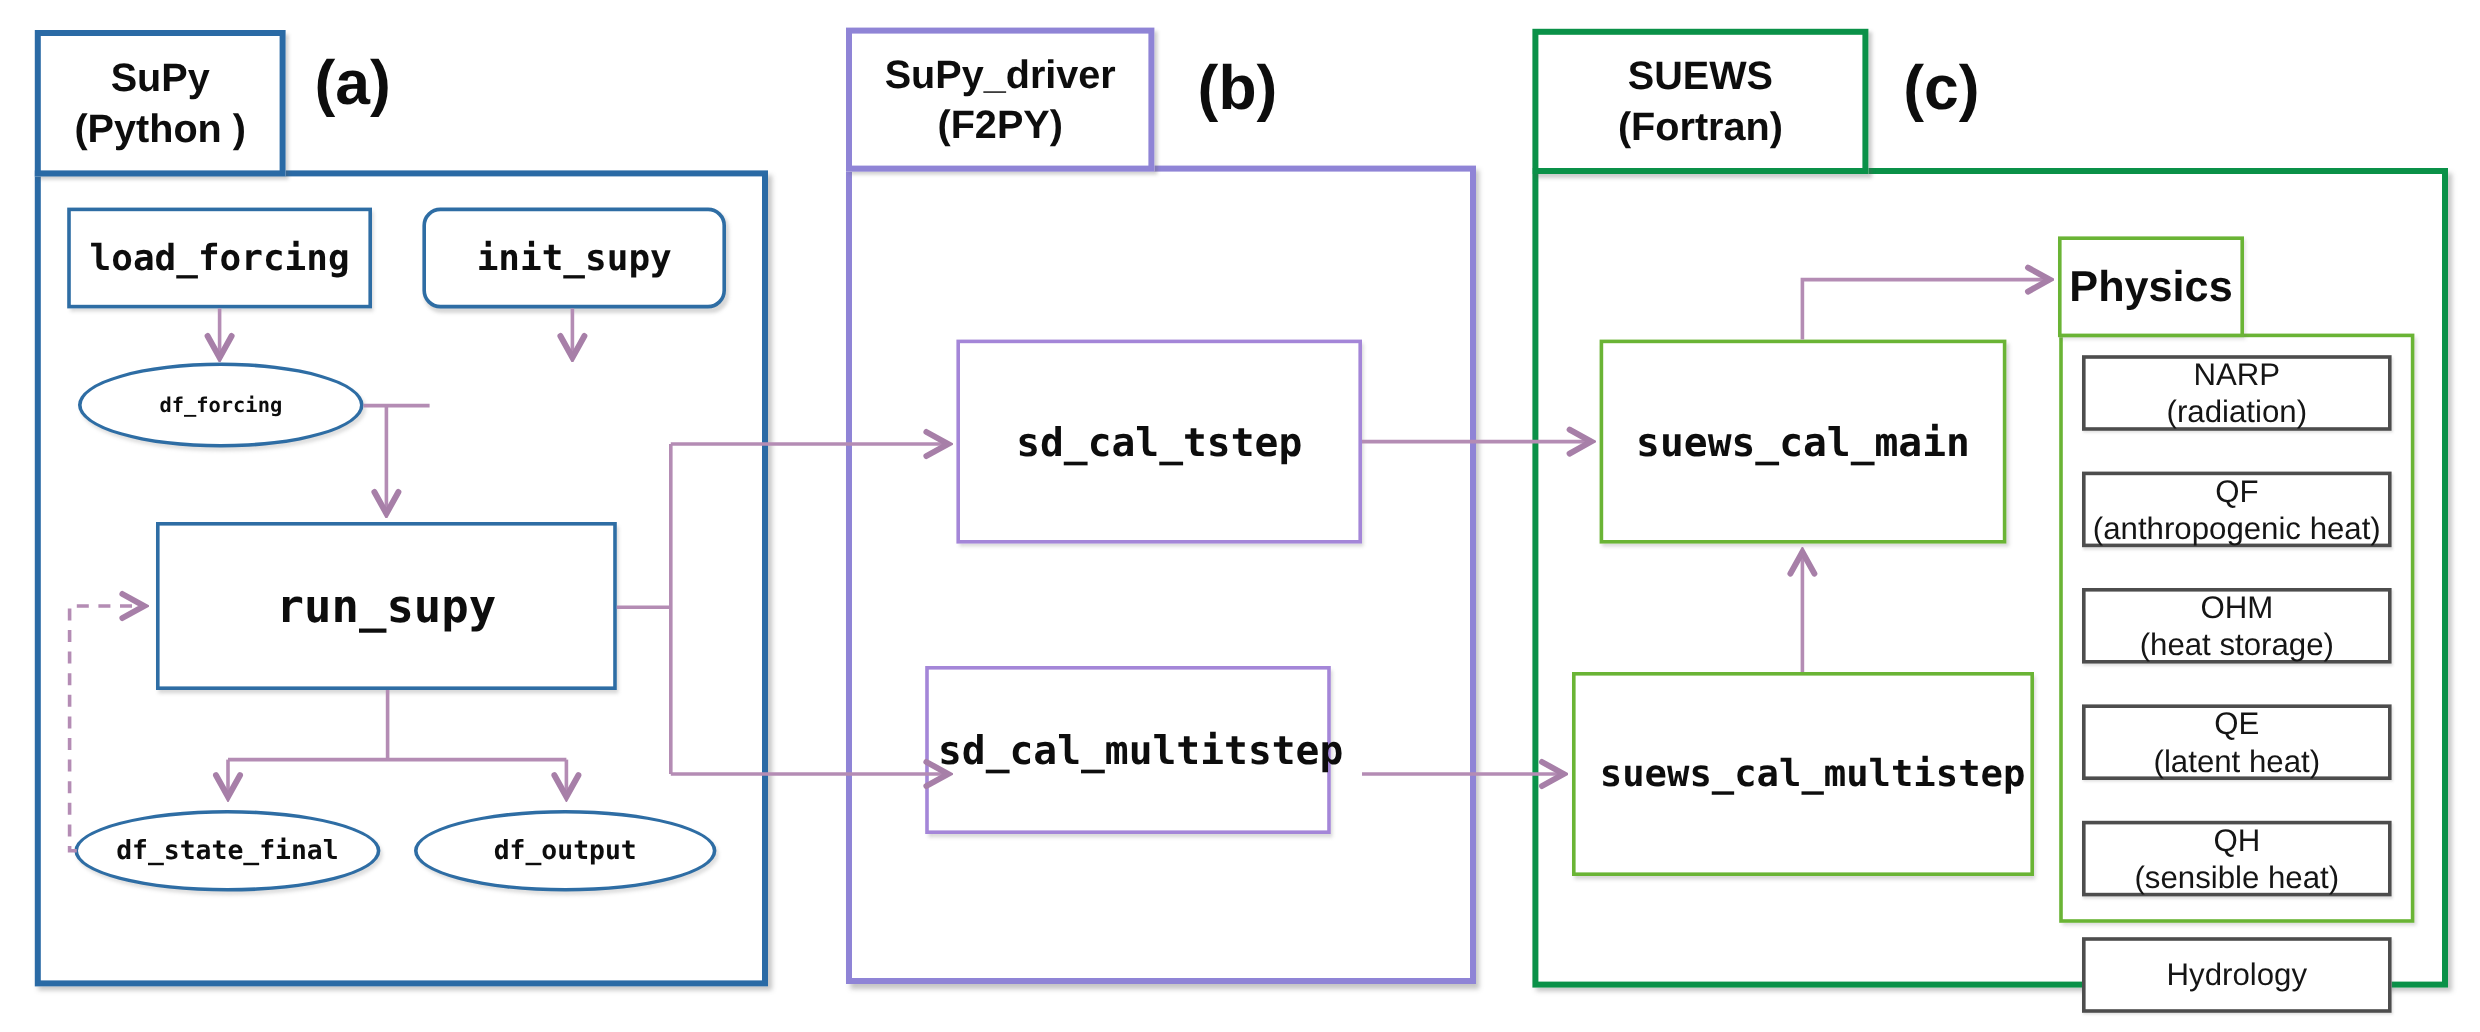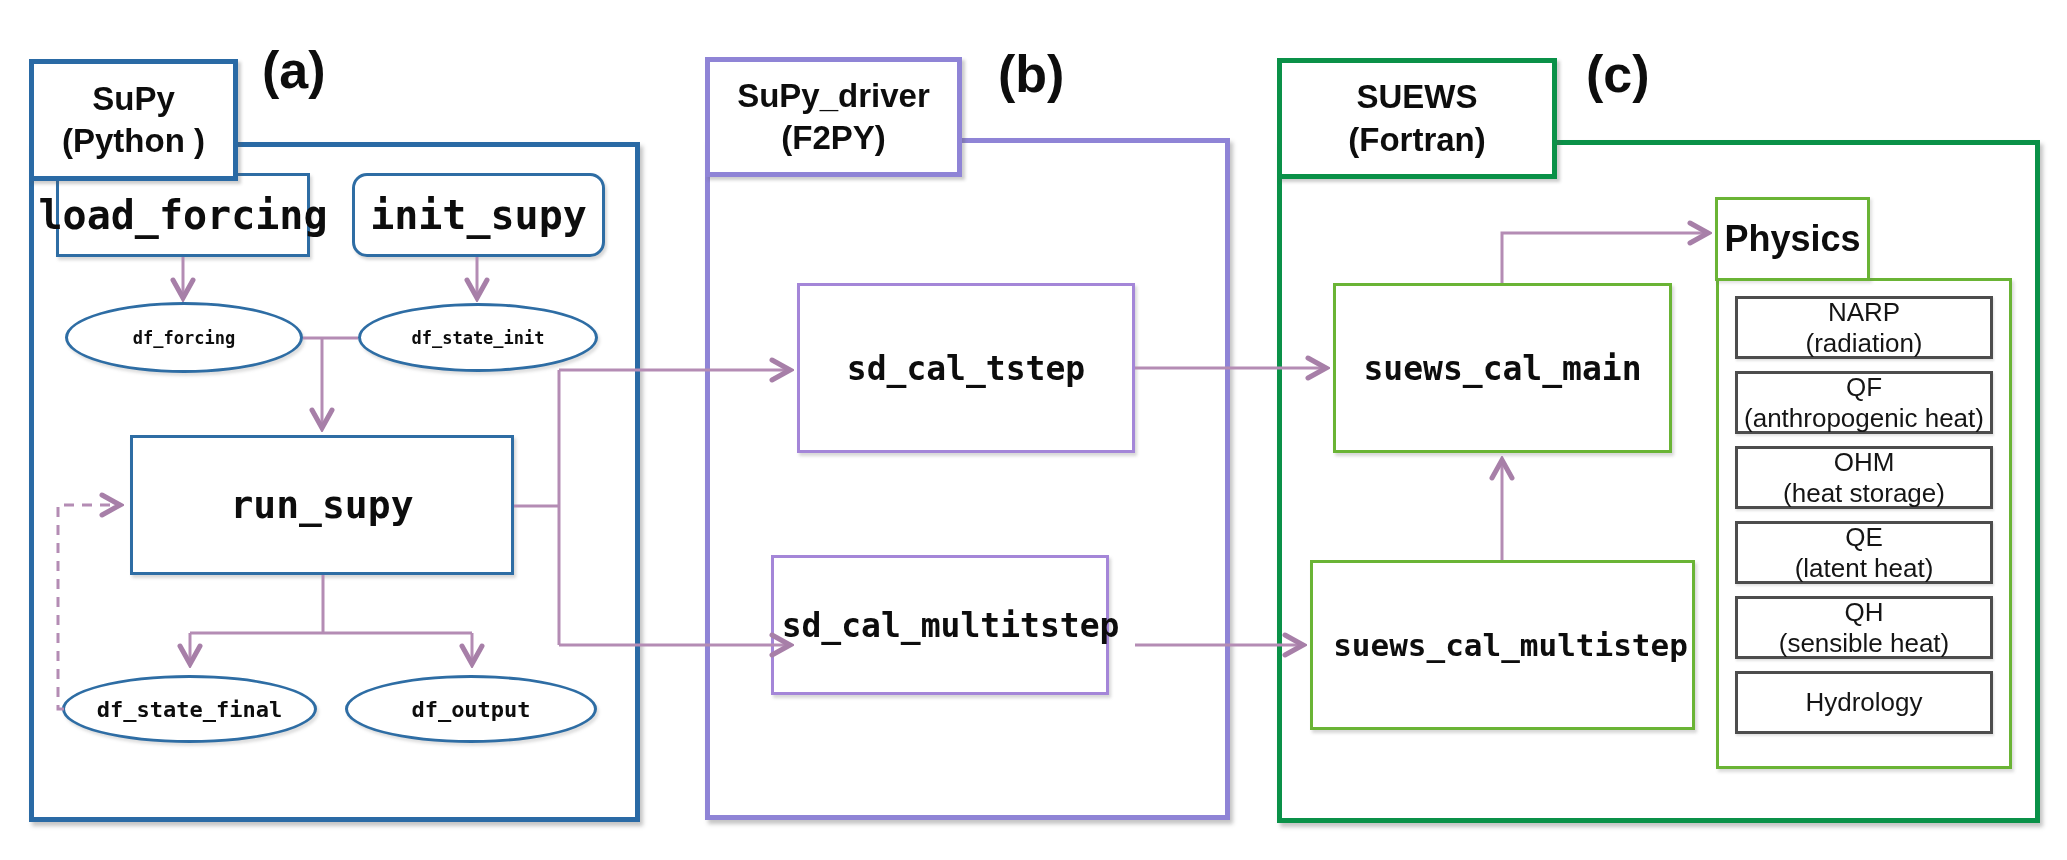--- a/index.html
+++ b/index.html
@@ -14,45 +14,45 @@
   .conn.dashed { stroke-dasharray:10 8; }
   
   .panel { position:absolute; background:#ffffff; border:5px solid; z-index:1;
            box-shadow:3px 4px 4px rgba(90,90,90,0.35); }
   .panel.blue   { border-color:var(--blue); }
   .panel.purple { border-color:var(--purple); }
   .panel.green  { border-color:var(--green-dark); }
   .panel-title { position:absolute; background:#ffffff; border:5px solid; z-index:5;
                  display:flex; align-items:center; justify-content:center; text-align:center;
                  font-weight:bold; font-size:33px; line-height:1.28; color:#0d0d0d;
-                 white-space:pre-line; box-shadow:3px 3px 3px rgba(90,90,90,0.3);margin-top:34px; }
+                 white-space:pre-line; box-shadow:3px 3px 3px rgba(90,90,90,0.3); }
   .panel-title.blue   { border-color:var(--blue); }
   .panel-title.purple { border-color:var(--purple); }
   .panel-title.green  { border-color:var(--green-dark); }
   .panel-label { position:absolute; z-index:6; font-weight:bold; font-size:52px; color:#0d0d0d; }
   
   .node { position:absolute; background:#ffffff; z-index:4;
           display:flex; align-items:center; justify-content:center; text-align:center;
           color:#0d0d0d; box-shadow:2px 3px 3px rgba(110,110,110,0.28); }
   .mono { font-family:"DejaVu Sans Mono", monospace; font-weight:bold; }
-  .node.blue-box   { border:3px solid var(--blue-light); font-size:40px; }
+  .node.blue-box   { border:3px solid var(--blue-light); font-size:30px; }
   .node.purple-box { border:3px solid var(--purple-light); font-size:33px; }
   .node.green-box  { border:3px solid var(--green-light); font-size:33px; }
   .node.ellipse    { border:3px solid var(--blue-light); border-radius:50%; font-size:17px;
                      box-shadow:2px 3px 3px rgba(110,110,110,0.22); }
   .node.ellipse.lower { font-size:22px; }
   #run-supy { font-size:38px; }
   #suews-cal-multistep { font-size:31px;padding-left:16px; }
   
   .physics-title { position:absolute; background:#ffffff; border:3px solid var(--green-light); z-index:5;
                    display:flex; align-items:center; justify-content:center;
                    font-weight:bold; font-size:36px; color:#0d0d0d;
                    box-shadow:2px 2px 3px rgba(110,110,110,0.22); }
   .physics-main { position:absolute; background:#ffffff; border:3px solid var(--green-light); z-index:4;
-                  display:flex; flex-direction:column; gap:12px; padding:15px 16px 12px 16px;
+                  display:flex; flex-direction:column; gap:34px; padding:15px 16px 12px 16px;
                   box-shadow:2px 3px 3px rgba(110,110,110,0.25); }
   .module { flex:none; height:63px; border:3px solid var(--gray); background:#ffffff;
             display:flex; flex-direction:column; align-items:center; justify-content:center;
             font-size:26px; line-height:1.18; color:#151515; text-align:center;
             box-shadow:1px 2px 2px rgba(110,110,110,0.2); }
   .module span:empty { display:none; }
 </style>
 </head>
 <body>
 
@@ -89,23 +89,20 @@
   <div class="panel-label" style="left:262px; top:40px;">(a)</div>
 
   <div class="node blue-box mono" id="load-forcing" style="left:56px; top:173px; width:254px; height:84px;">
     <span>load_forcing</span>
   </div>
   <div class="node blue-box mono" id="init-supy" style="left:352px; top:173px; width:253px; height:84px;border-radius:15px;">
     <span>init_supy</span>
   </div>
   <div class="node ellipse mono" id="df-forcing" style="left:65px; top:302px; width:238px; height:71px;">
     <span>df_forcing</span>
-  </div>
-  <div class="node ellipse mono" id="df-state-init" style="left:358px; top:303px; width:240px; height:69px;">
-    <span>df_state_init</span>
   </div>
   <div class="node blue-box mono" id="run-supy" style="left:130px; top:435px; width:384px; height:140px;">
     <span>run_supy</span>
   </div>
   <div class="node ellipse lower mono" id="df-state-final" style="left:62px; top:675px; width:255px; height:68px;">
     <span>df_state_final</span>
   </div>
   <div class="node ellipse lower mono" id="df-output" style="left:345px; top:675px; width:252px; height:68px;">
     <span>df_output</span>
   </div>

